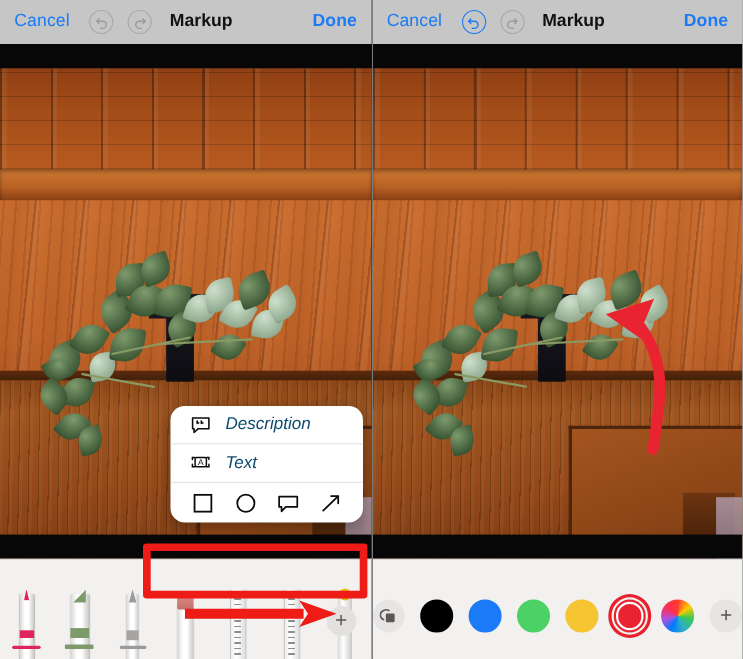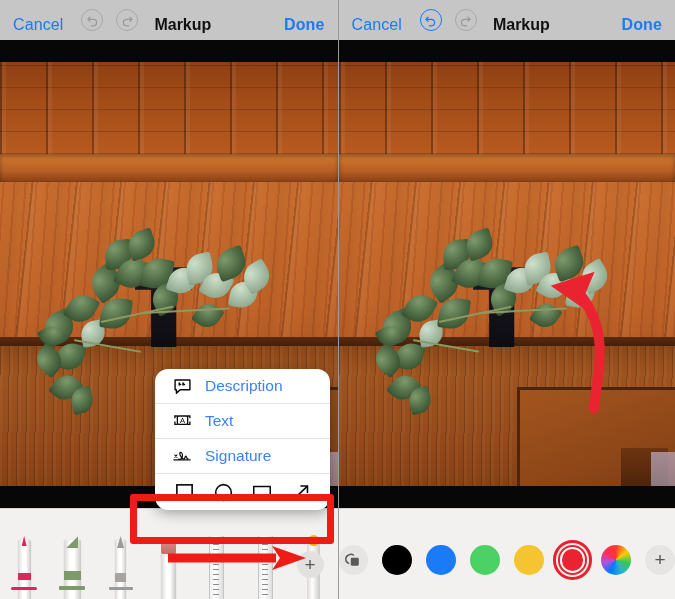--- a/index.html
+++ b/index.html
@@ -5,21 +5,21 @@
   html,body{margin:0;padding:0;background:#fff;}
   body{width:675px;height:599px;overflow:hidden;font-family:"Liberation Sans",sans-serif;}
 
   .screens{display:flex;width:675px;height:599px;}
   .panel{position:relative;width:337px;height:599px;overflow:hidden;background:#000;}
   .panel.left{width:338px;border-right:1px solid #9a9a9a;}
 
   
   .hdr{
     position:relative;height:40px;background:#c6c6c6;
-    display:flex;box-sizing:border-box;padding:16px 13px;
+    display:flex;align-items:center;box-sizing:border-box;padding:4px 13px;
   }
   .hdr .cancel{color:#1a7af8;font-size:16px;letter-spacing:.1px;}
   .hdr .done{color:#1a7af8;font-size:16px;font-weight:bold;margin-left:auto;letter-spacing:.1px;}
   .hdr .title{font-size:16px;font-weight:bold;color:#111;margin-left:16px;}
   .undo-redo{display:flex;align-items:center;gap:13px;margin-left:18px;}
   .circ-btn{width:22px;height:22px;border-radius:50%;border:1.5px solid #a8a8a8;
             display:flex;align-items:center;justify-content:center;box-sizing:border-box;}
   .circ-btn svg{display:block;}
   .circ-btn.active{border-color:#1a7af8;}
   .circ-btn.active svg path{stroke:#1a7af8;}
@@ -144,21 +144,21 @@
   .swatch.opacity-btn{background:#e6e5e4;display:flex;align-items:center;justify-content:center;}
   .swatch.addc{background:#e6e5e4;display:flex;align-items:center;justify-content:center;
     color:#575654;font-size:19px;}
 
   
   .popup{position:absolute;left:155px;top:369px;width:175px;background:#fff;
     border-radius:13px;box-shadow:0 3px 14px rgba(0,0,0,.35);overflow:hidden;z-index:20;}
   .mi{display:flex;align-items:center;height:34px;padding:0 0 0 12px;
       border-bottom:1px solid #e3e2e1;}
   .mi .ic{width:30px;display:flex;align-items:center;justify-content:center;color:#0b0b0b;}
-  .mi .lb{font-size:15.5px;color:#3b82f6;margin-left:8px;}
+  .mi .lb{font-size:15.5px;color:#0c4a6e;margin-left:8px;font-style:italic;}
   .shapes{display:flex;align-items:center;justify-content:space-around;height:36px;padding:0 10px;}
   .shape{width:26px;height:26px;display:flex;align-items:center;justify-content:center;}
 
   
   .redbox{position:absolute;left:130px;top:494px;width:204px;height:50px;
     border:7px solid #ee1b17;border-radius:3px;box-sizing:border-box;z-index:30;}
 
   
   .redarrow{position:absolute;left:168px;bottom:28px;width:140px;height:26px;z-index:30;}
 
@@ -251,30 +251,20 @@
       </div>
       <div class="mi">
         <span class="ic">
           <svg width="19" height="19" viewBox="0 0 20 20">
               <path d="M2 6V4.2h2.4M2 10.5V13h2.4M17.8 6V4.2h-2.4M17.8 10.5V13h-2.4" stroke="#0b0b0b" stroke-width="1.4" fill="none" stroke-linecap="round"></path>
               <rect x="4.6" y="4.2" width="10.8" height="8.8" rx="1.4" fill="none" stroke="#0b0b0b" stroke-width="1.4"></rect>
               <text x="10" y="11.4" font-size="8" font-family="Liberation Sans, sans-serif" text-anchor="middle" fill="#0b0b0b">A</text>
             </svg>
         </span>
         <span class="lb">Text</span>
-      </div>
-      <div class="mi">
-        <span class="ic">
-          <svg width="21" height="19" viewBox="0 0 22 20">
-              <path d="M1.5 13.6h18" stroke="#0b0b0b" stroke-width="1.2"></path>
-              <path d="M2.8 8.4l2.4 2.4M5.2 8.4l-2.4 2.4" stroke="#0b0b0b" stroke-width="1.1" stroke-linecap="round"></path>
-              <path d="M7 12.8c1.8.6 3.4-.5 3.8-2.4.4-1.9-.2-4.5-1.6-4.8-1-.2-1.3 1.1-.8 2.6.6 1.9 2.3 4 3.6 4.4 1 .3 1.3-.6 1.6-1.6.2-.7.5-1.4.9-1.4.5 0 .6.8.9 1.6.3.8.7 1.5 1.3 1" fill="none" stroke="#0b0b0b" stroke-width="1.3" stroke-linecap="round"></path>
-            </svg>
-        </span>
-        <span class="lb">Signature</span>
       </div>
       <div class="shapes">
         <span class="shape">
           <svg width="21" height="21" viewBox="0 0 22 22">
               <rect x="3" y="3" width="16" height="16" fill="none" stroke="#0b0b0b" stroke-width="1.7"></rect>
             </svg>
         </span>
         <span class="shape">
           <svg width="21" height="21" viewBox="0 0 22 22">
               <circle cx="11" cy="11" r="8.2" fill="none" stroke="#0b0b0b" stroke-width="1.7"></circle>

